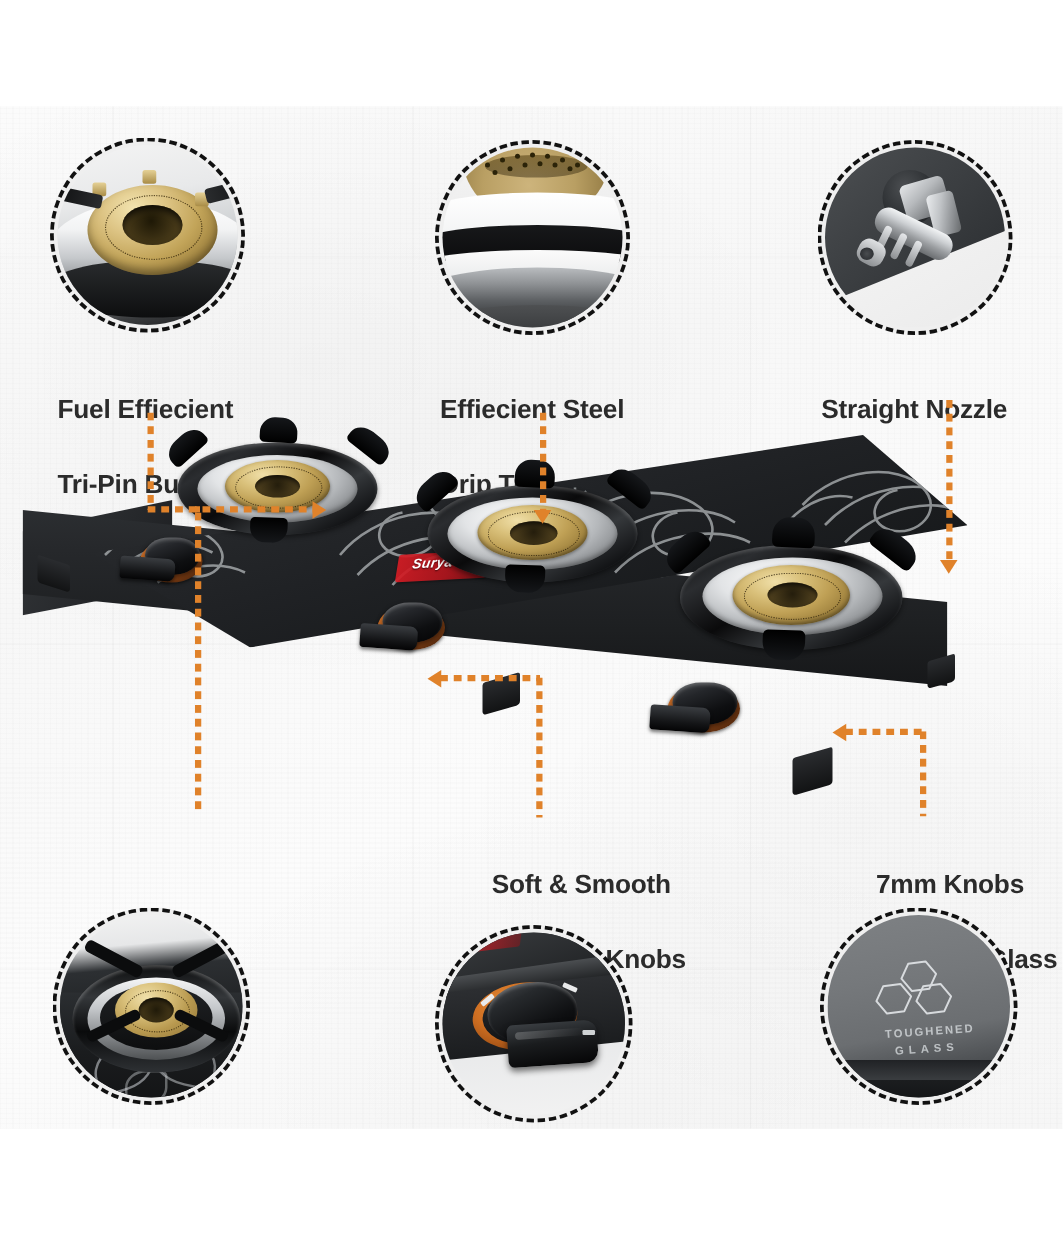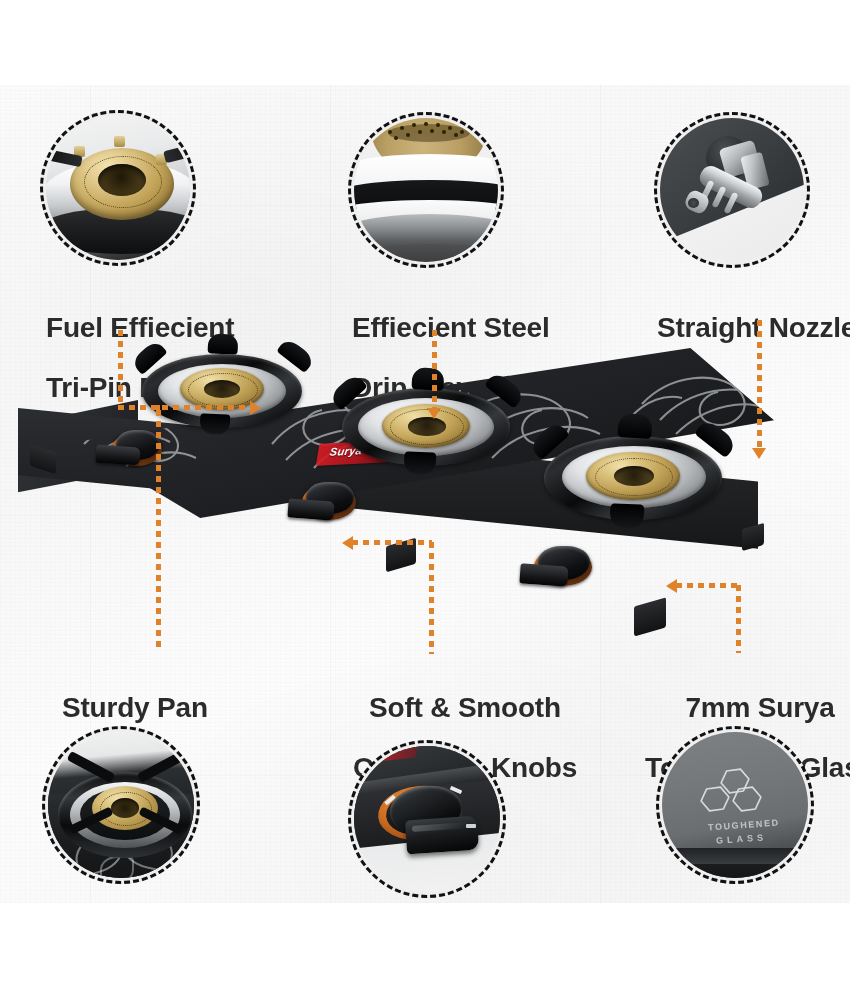--- a/index.html
+++ b/index.html
@@ -21,21 +21,21 @@
       radial-gradient(ellipse 55% 45% at 80% 70%, rgba(0,0,0,0.02), rgba(0,0,0,0) 70%),
       radial-gradient(ellipse 60% 40% at 55% 95%, rgba(0,0,0,0.018), rgba(0,0,0,0) 70%),
       linear-gradient(157deg, #fbfbfb 0%, #f7f7f7 35%, #fcfcfc 60%, #f6f6f6 100%);
   }
   .crease{position:absolute;background:rgba(0,0,0,0.018);pointer-events:none;}
 
   
   .label{
     position:absolute;
     font-weight:700;
-    font-size:28px;
+    font-size:21px;
     line-height:30px;
     color:#2b2b2b;
     letter-spacing:-0.2px;
     white-space:pre-line;
   }
   .label.ctr{text-align:center;}
 
   
   .bubble{
     position:absolute;border-radius:50%;
@@ -252,24 +252,20 @@
         <div class="el" style="left:26px;top:74px;width:22px;height:20px;border-radius:8px;background:linear-gradient(180deg,#dfe1e3,#8e9194);transform:rotate(26deg);"></div>
         <div class="el" style="left:28px;top:80px;width:11px;height:10px;border-radius:50%;background:radial-gradient(circle,#4a4d50,#24262a);"></div>
       </div>
     </div>
   </div>
 
   <div class="label" style="left:657px;top:283px;width:220px;">
     <span>Straight Nozzle</span>
   </div>
 
-  <div class="label" style="left:62px;top:663px;width:230px;">
-    <span>Sturdy Pan</span><br>
-    <span>Supports</span>
-  </div>
 
   <div class="bubble" style="left:42px;top:726px;width:152px;height:152px;">
     <div class="inner">
       <div class="scene">
         <div class="sc-bg el" style="inset:0;background:linear-gradient(175deg,#f3f3f3 0%,#e6e7e8 18%,#2c2f32 30%,#1d1f21 60%,#17181a 100%);"></div>
 
         <div class="el" style="left:-12px;top:62px;width:176px;height:96px;background:linear-gradient(180deg,#2b2e31,#1a1c1e 50%,#121314);"></div>
 
         <div class="el" style="left:26px;top:102px;width:46px;height:34px;border-radius:60% 20% 55% 25%;border:2px solid rgba(210,214,218,.55);transform:rotate(-18deg);"></div>
         <div class="el" style="left:72px;top:96px;width:50px;height:36px;border-radius:25% 60% 22% 58%;border:2px solid rgba(210,214,218,.5);transform:rotate(12deg);"></div>
@@ -316,21 +312,21 @@
         <div class="el" style="left:58px;top:78px;width:56px;height:6px;border-radius:3px;background:linear-gradient(90deg,rgba(255,255,255,.22),rgba(255,255,255,0));transform:rotate(-4deg);"></div>
 
         <div class="el" style="left:30px;top:52px;width:12px;height:4px;background:#e9eaeb;border-radius:1px;transform:rotate(-40deg);"></div>
         <div class="el" style="left:96px;top:42px;width:12px;height:4px;background:#e9eaeb;border-radius:1px;transform:rotate(24deg);"></div>
         <div class="el" style="left:112px;top:78px;width:10px;height:4px;background:#cfd2d4;border-radius:1px;"></div>
       </div>
     </div>
   </div>
 
   <div class="label ctr" style="left:630px;top:663px;width:260px;">
-    <span>7mm Surya</span><br>
+    <span>7mm Knobs</span><br>
     <span>Toughened Glass</span>
   </div>
 
   <div class="bubble" style="left:656px;top:726px;width:152px;height:152px;">
     <div class="inner">
       <div class="scene">
         <div class="sc-bg el" style="inset:0;background:linear-gradient(170deg,#7e8184 0%,#75787b 35%,#6b6e71 62%,#4a4d50 82%,#303336 100%);"></div>
         <div class="el" style="left:-10px;top:116px;width:176px;height:16px;background:linear-gradient(180deg,#202225,#3a3d40);"></div>
         <div class="el" style="left:-10px;top:132px;width:176px;height:26px;background:linear-gradient(180deg,#1b1d1f,#0f1011);"></div>
 

